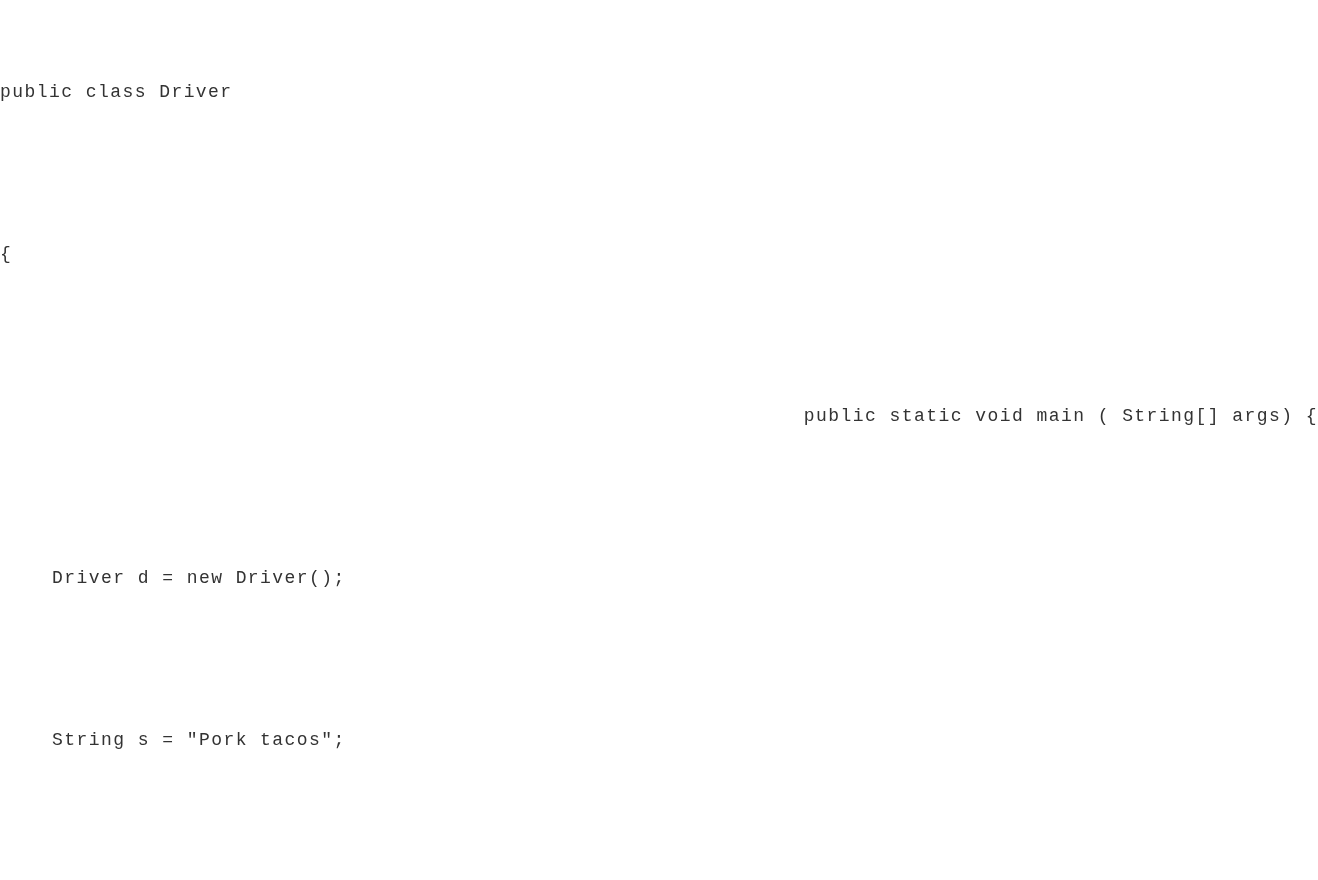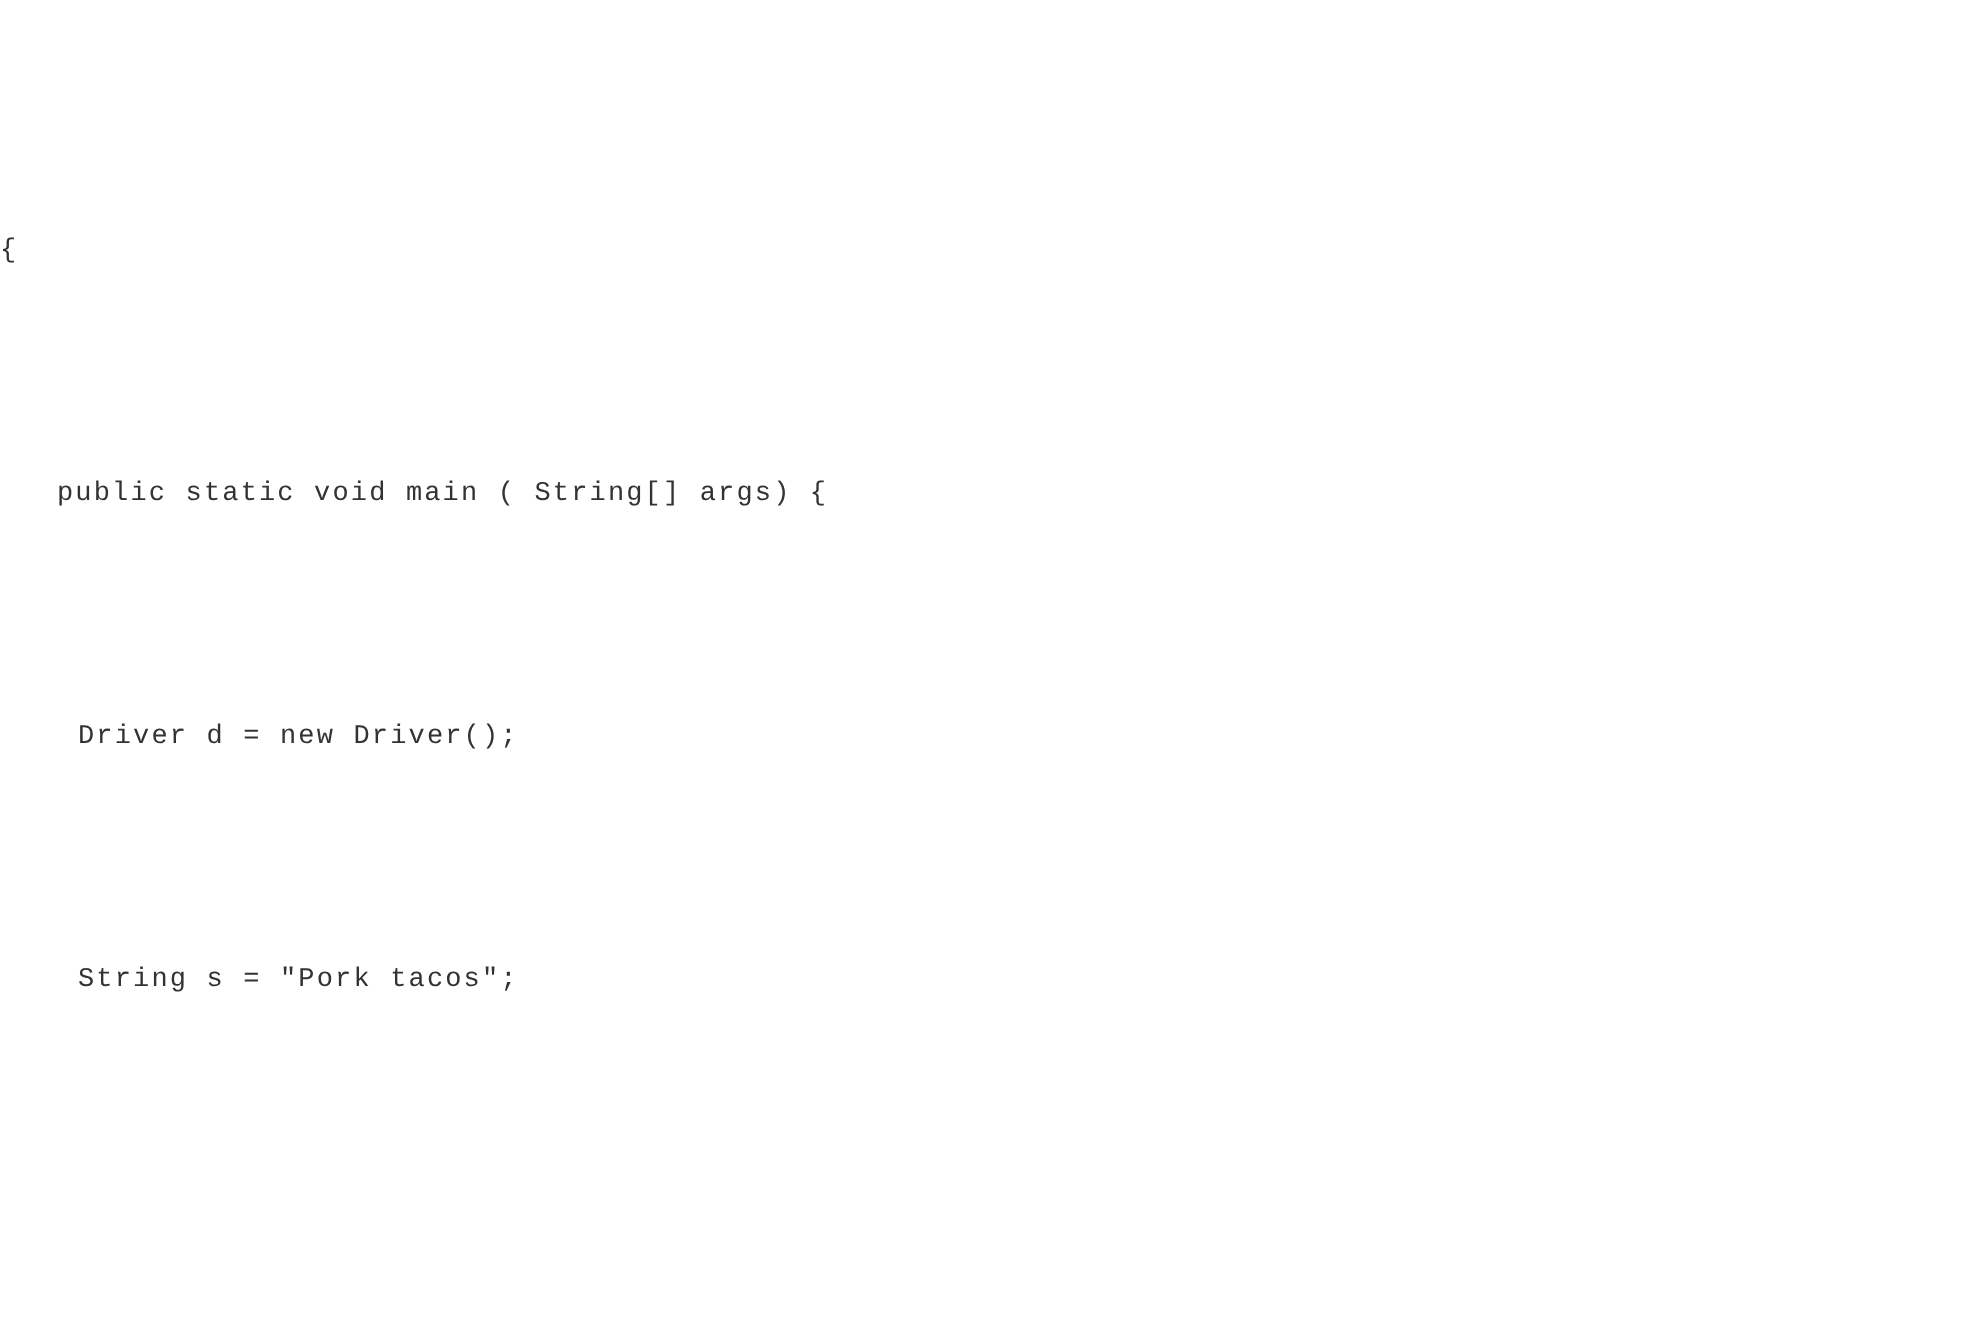--- a/index.html
+++ b/index.html
@@ -19,32 +19,34 @@
     .code-block {
       padding: 20px 0 30px 0;
       white-space: pre;
     }
     .code-line {
       display: block;
       min-height: 1.6em;
     }
     .indent-1 {
       padding-left: 38px;
+      text-align: right;
     }
     .indent-2 {
       padding-left: 52px;
     }
     .line-gap {
       height: 18px;
     }
   </style>
 </head>
 <body>
 
 <div class="code-block">
+  <span class="code-line">public class Driver</span>
   <div class="line-gap"></div>
   <span class="code-line">{</span>
   <div class="line-gap"></div>
   <span class="code-line indent-1">public static void main ( String[] args) {</span>
   <div class="line-gap"></div>
   <span class="code-line indent-2">Driver d = new Driver();</span>
   <div class="line-gap"></div>
   <span class="code-line indent-2">String s = "Pork tacos";</span>
   <div class="line-gap"></div>
   

